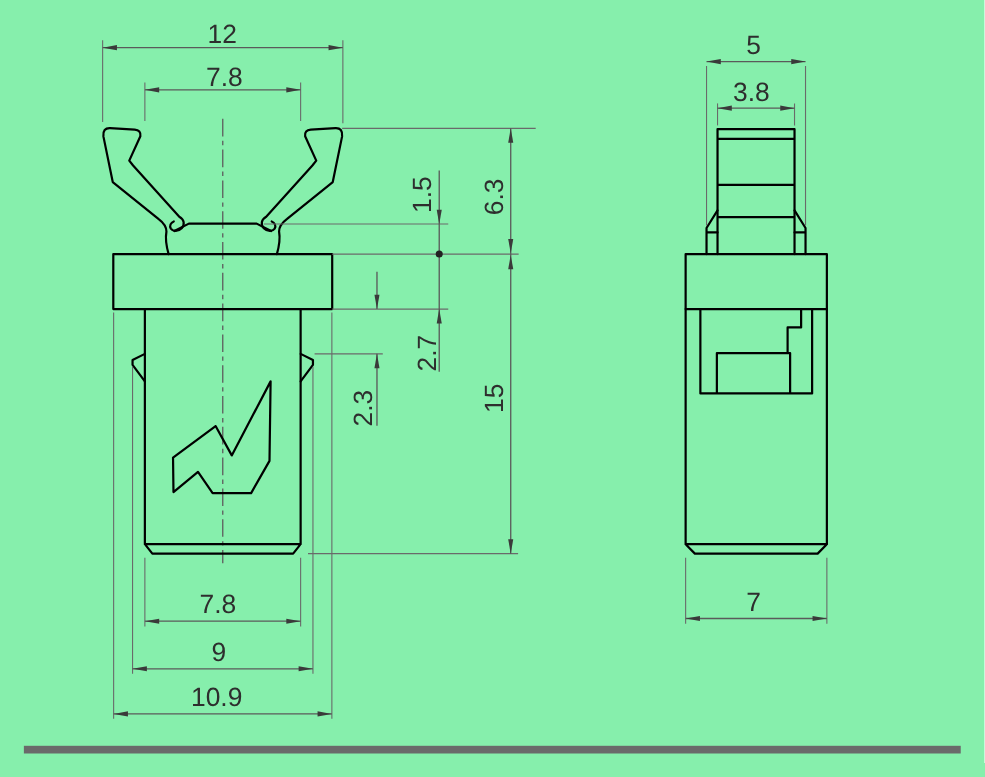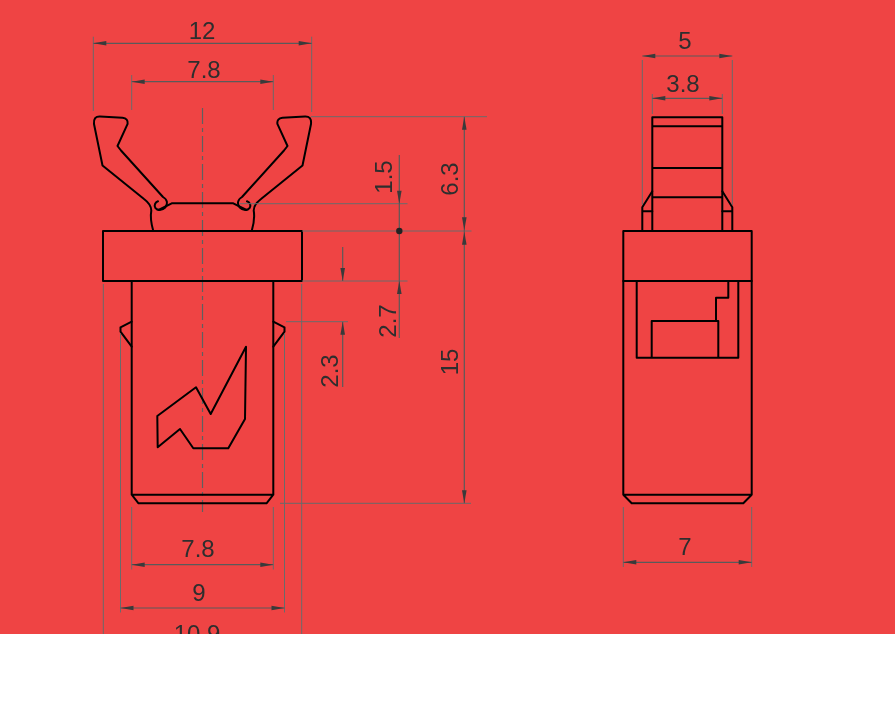--- a/index.html
+++ b/index.html
@@ -1,16 +1,16 @@
 <!DOCTYPE html>
 <html><head>
 <meta charset="utf-8">
 <style>
   html,body{margin:0;padding:0;background:#ffffff;}
-  .page{position:relative;width:895px;height:634px;background:#ef4444;overflow:hidden;
+  .page{position:relative;width:895px;height:706px;background:#86efac;overflow:hidden;
         font-family:"Liberation Sans", sans-serif;}
   svg text{font-family:"Liberation Sans", sans-serif;font-size:24px;fill:#2e2e2e;}
   .part{stroke:#000000;stroke-width:2;fill:none;stroke-linejoin:round;stroke-linecap:round;}
   .dim{stroke:#5a5a5a;stroke-width:1.2;fill:none;}
   .ext{stroke:#6a6a6a;stroke-width:1;fill:none;}
   .arr{fill:#3a3a3a;stroke:none;}
   .cline{stroke:#5f5f5f;stroke-width:1.2;fill:none;stroke-dasharray:16 4 4 4;}
 </style>
 </head>
 <body>

